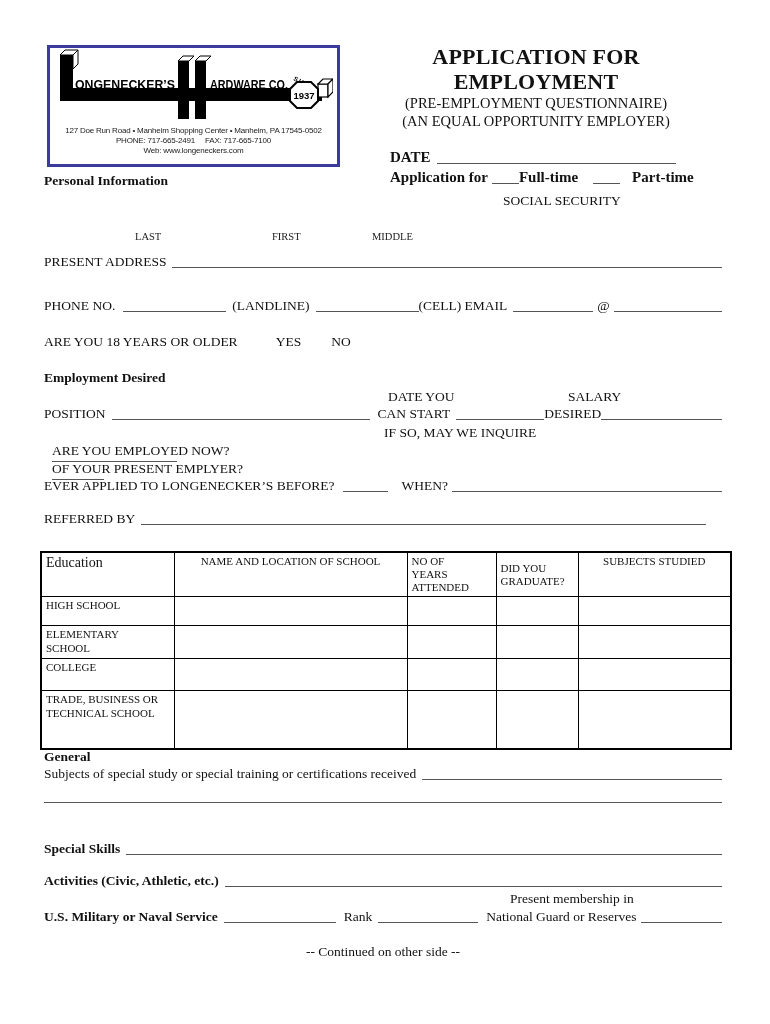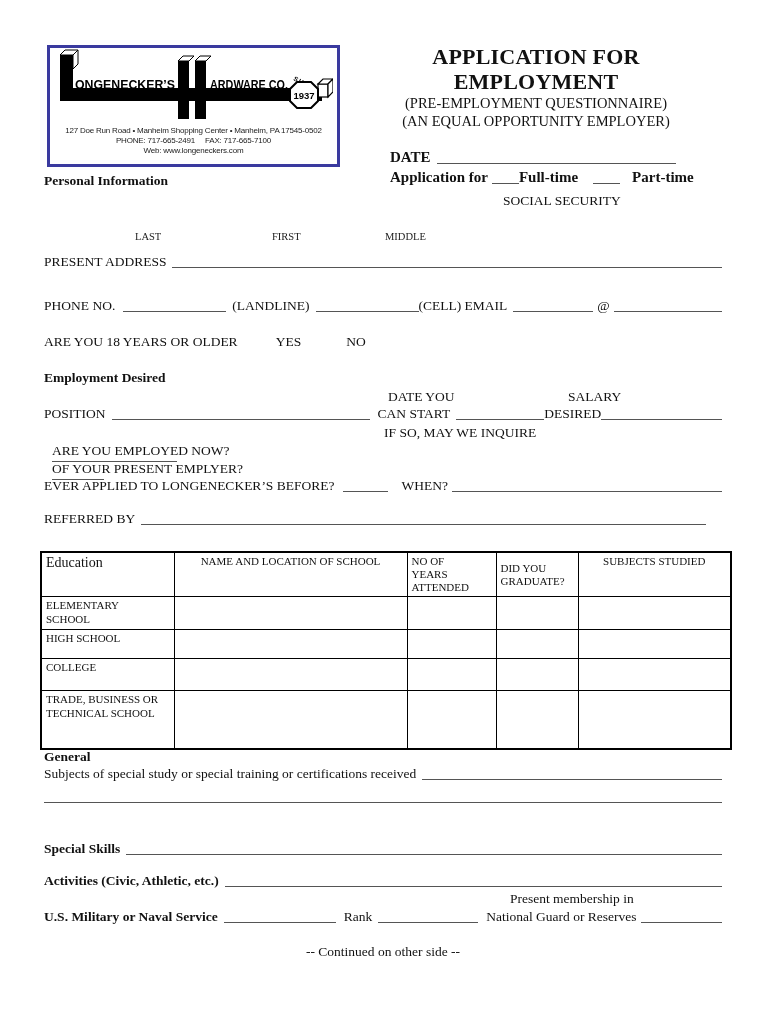--- a/index.html
+++ b/index.html
@@ -102,21 +102,21 @@
     <span>Personal Information</span>
   </div>
 
   <div class="row" style="top:192px;">
     <span class="abs" style="left:459px;">SOCIAL SECURITY</span>
   </div>
 
   <div class="row" style="top:228px;height:14px;">
     <span class="sublabel" style="left:91px;">LAST</span>
     <span class="sublabel" style="left:228px;">FIRST</span>
-    <span class="sublabel" style="left:341px;">MIDDLE</span>
+    <span class="sublabel" style="left:328px;">MIDDLE</span>
   </div>
 
   <div class="row" style="top:253px;">
     <span>PRESENT ADDRESS</span>
     <span class="ul fill gap6"></span>
   </div>
 
   <div class="row" style="top:297px;">
     <span>PHONE NO.</span>
     <span class="ul gap8" style="width:103px;"></span>
@@ -124,21 +124,21 @@
     <span class="ul gap6" style="width:103px;"></span>
     <span>(CELL) EMAIL</span>
     <span class="ul gap6" style="width:80px;"></span>
     <span class="gap4">@</span>
     <span class="ul fill gap4"></span>
   </div>
 
   <div class="row" style="top:333px;">
     <span>ARE YOU 18 YEARS OR OLDER</span>
     <span style="margin-left:38px;">YES</span>
-    <span style="margin-left:45px;">NO</span>
+    <span style="margin-left:30px;">NO</span>
   </div>
 
   <div class="row" style="top:388px;height:16px;">
     <span class="abs" style="left:344px;">DATE YOU</span>
     <span class="abs" style="left:524px;">SALARY</span>
   </div>
 
   <div class="row b" style="top:369px;">
     <span>Employment Desired</span>
   </div>
@@ -187,30 +187,30 @@
         <tr style="height:42px;">
       <th class="edu-head">Education</th>
       <th class="th-small c">NAME AND LOCATION OF SCHOOL</th>
       <th class="th-small pre" style="vertical-align:middle;">NO OF
 YEARS
 ATTENDED</th>
       <th class="th-small pre" style="vertical-align:middle;">DID YOU
 GRADUATE?</th>
       <th class="th-small c">SUBJECTS STUDIED</th>
     </tr>
+    <tr style="height:29px;">
+      <td class="cell-label pre">HIGH SCHOOL</td>
+      <td></td>
+      <td></td>
+      <td></td>
+      <td></td>
+    </tr>
     <tr style="height:33px;">
       <td class="cell-label pre">ELEMENTARY
 SCHOOL</td>
-      <td></td>
-      <td></td>
-      <td></td>
-      <td></td>
-    </tr>
-    <tr style="height:29px;">
-      <td class="cell-label pre">HIGH SCHOOL</td>
       <td></td>
       <td></td>
       <td></td>
       <td></td>
     </tr>
     <tr style="height:32px;">
       <td class="cell-label pre">COLLEGE</td>
       <td></td>
       <td></td>
       <td></td>

